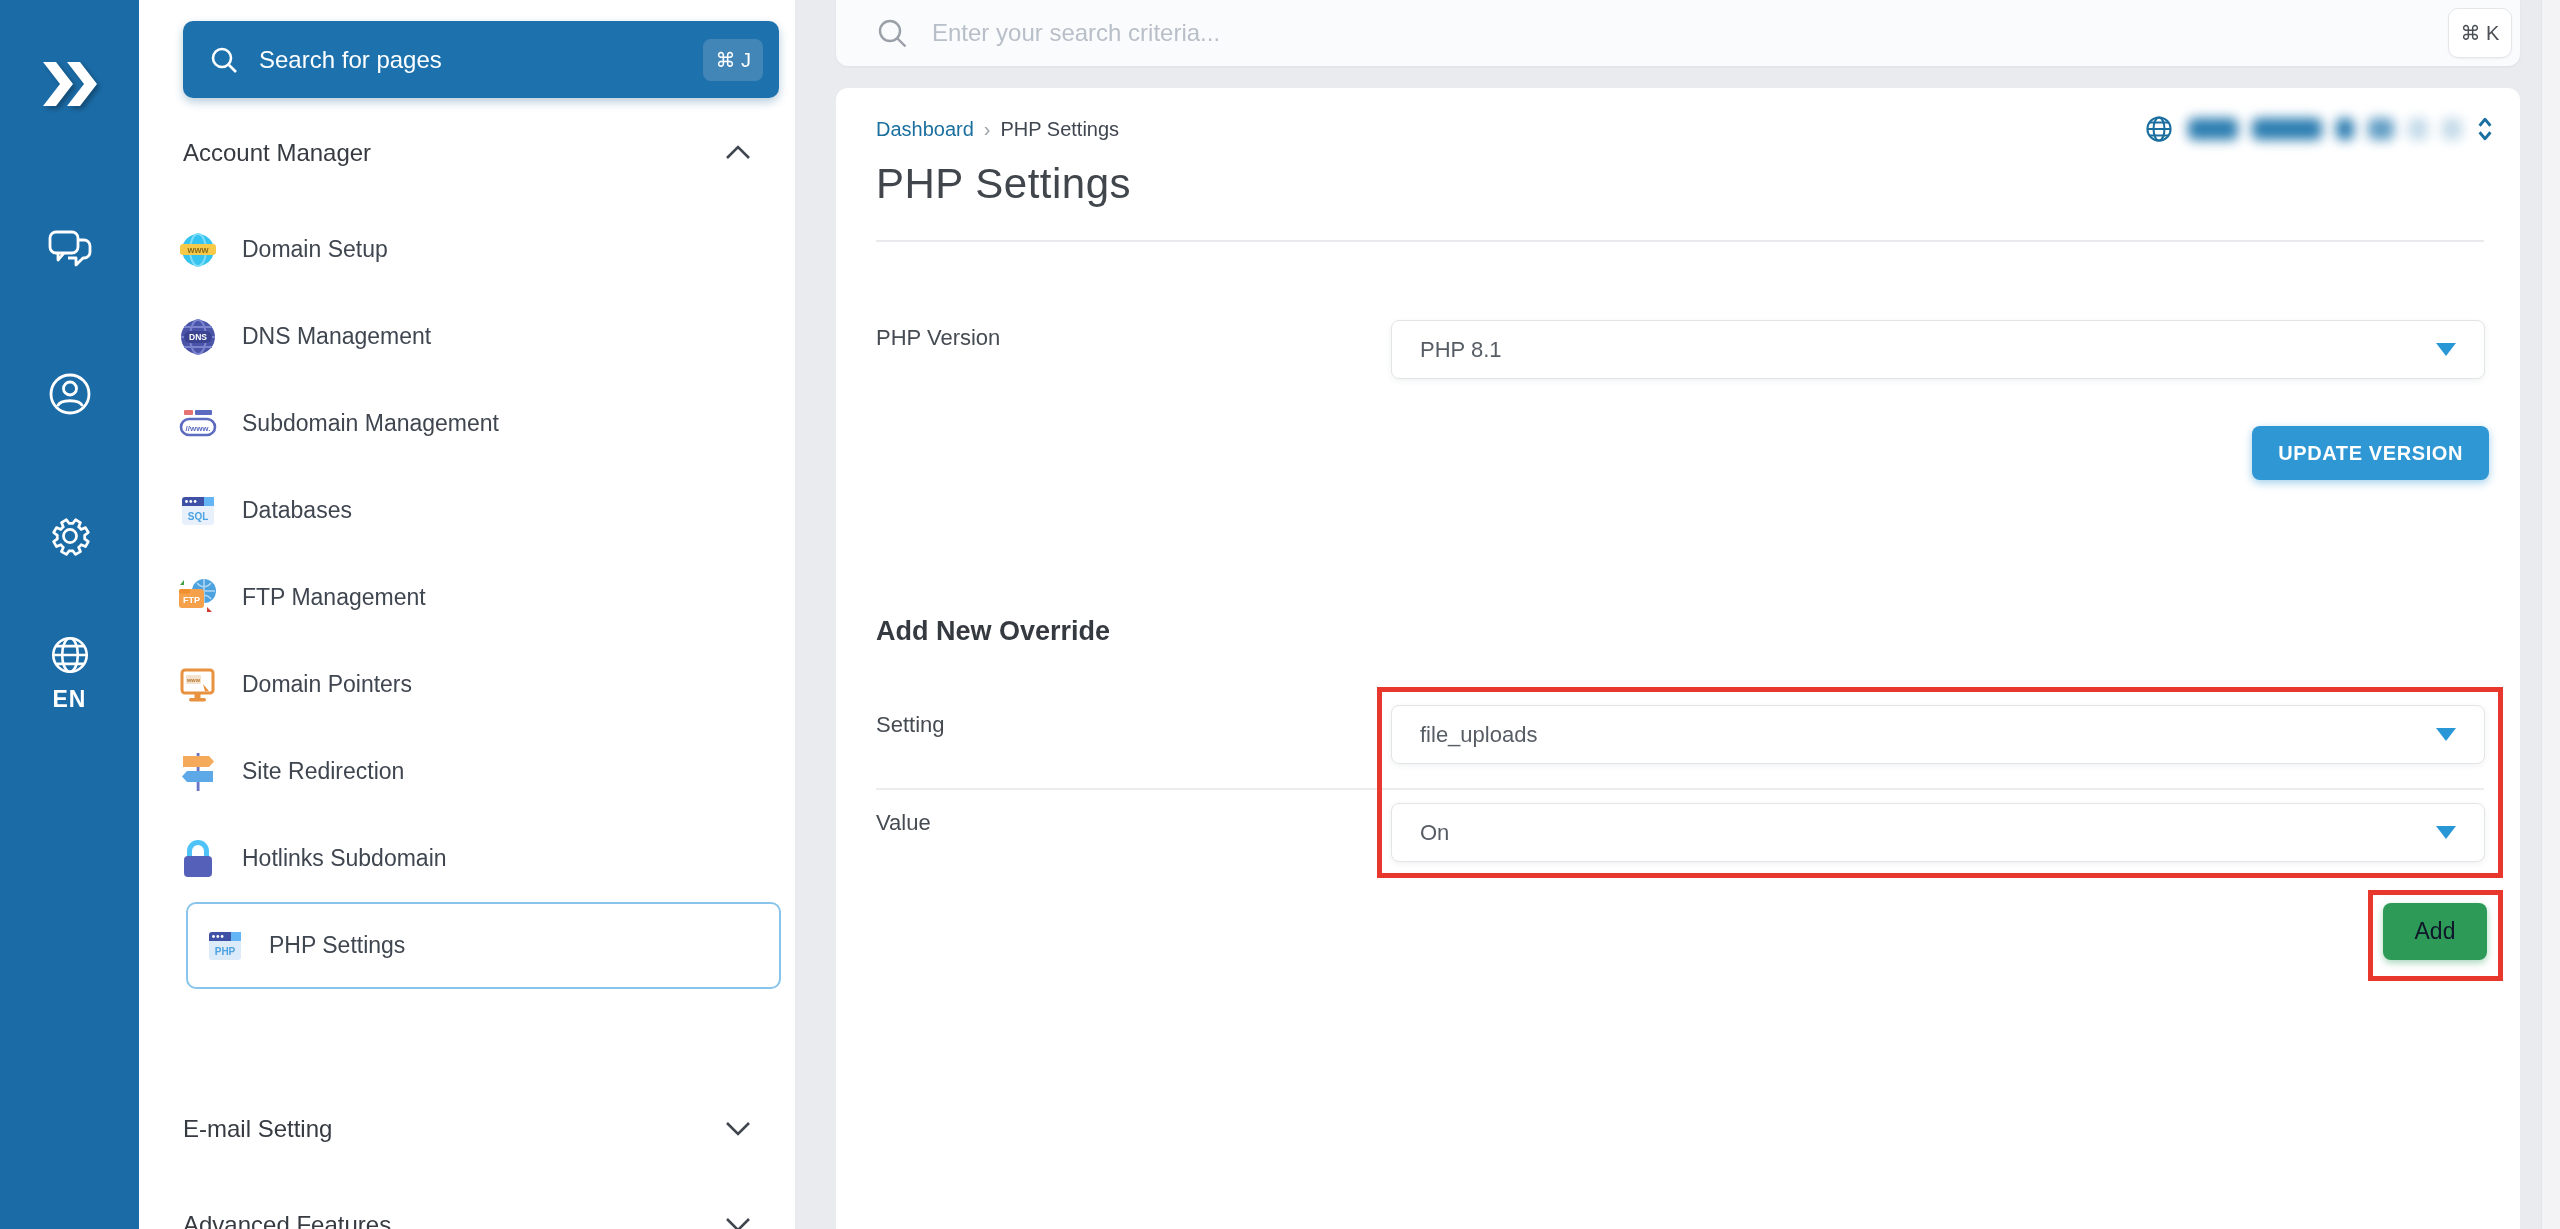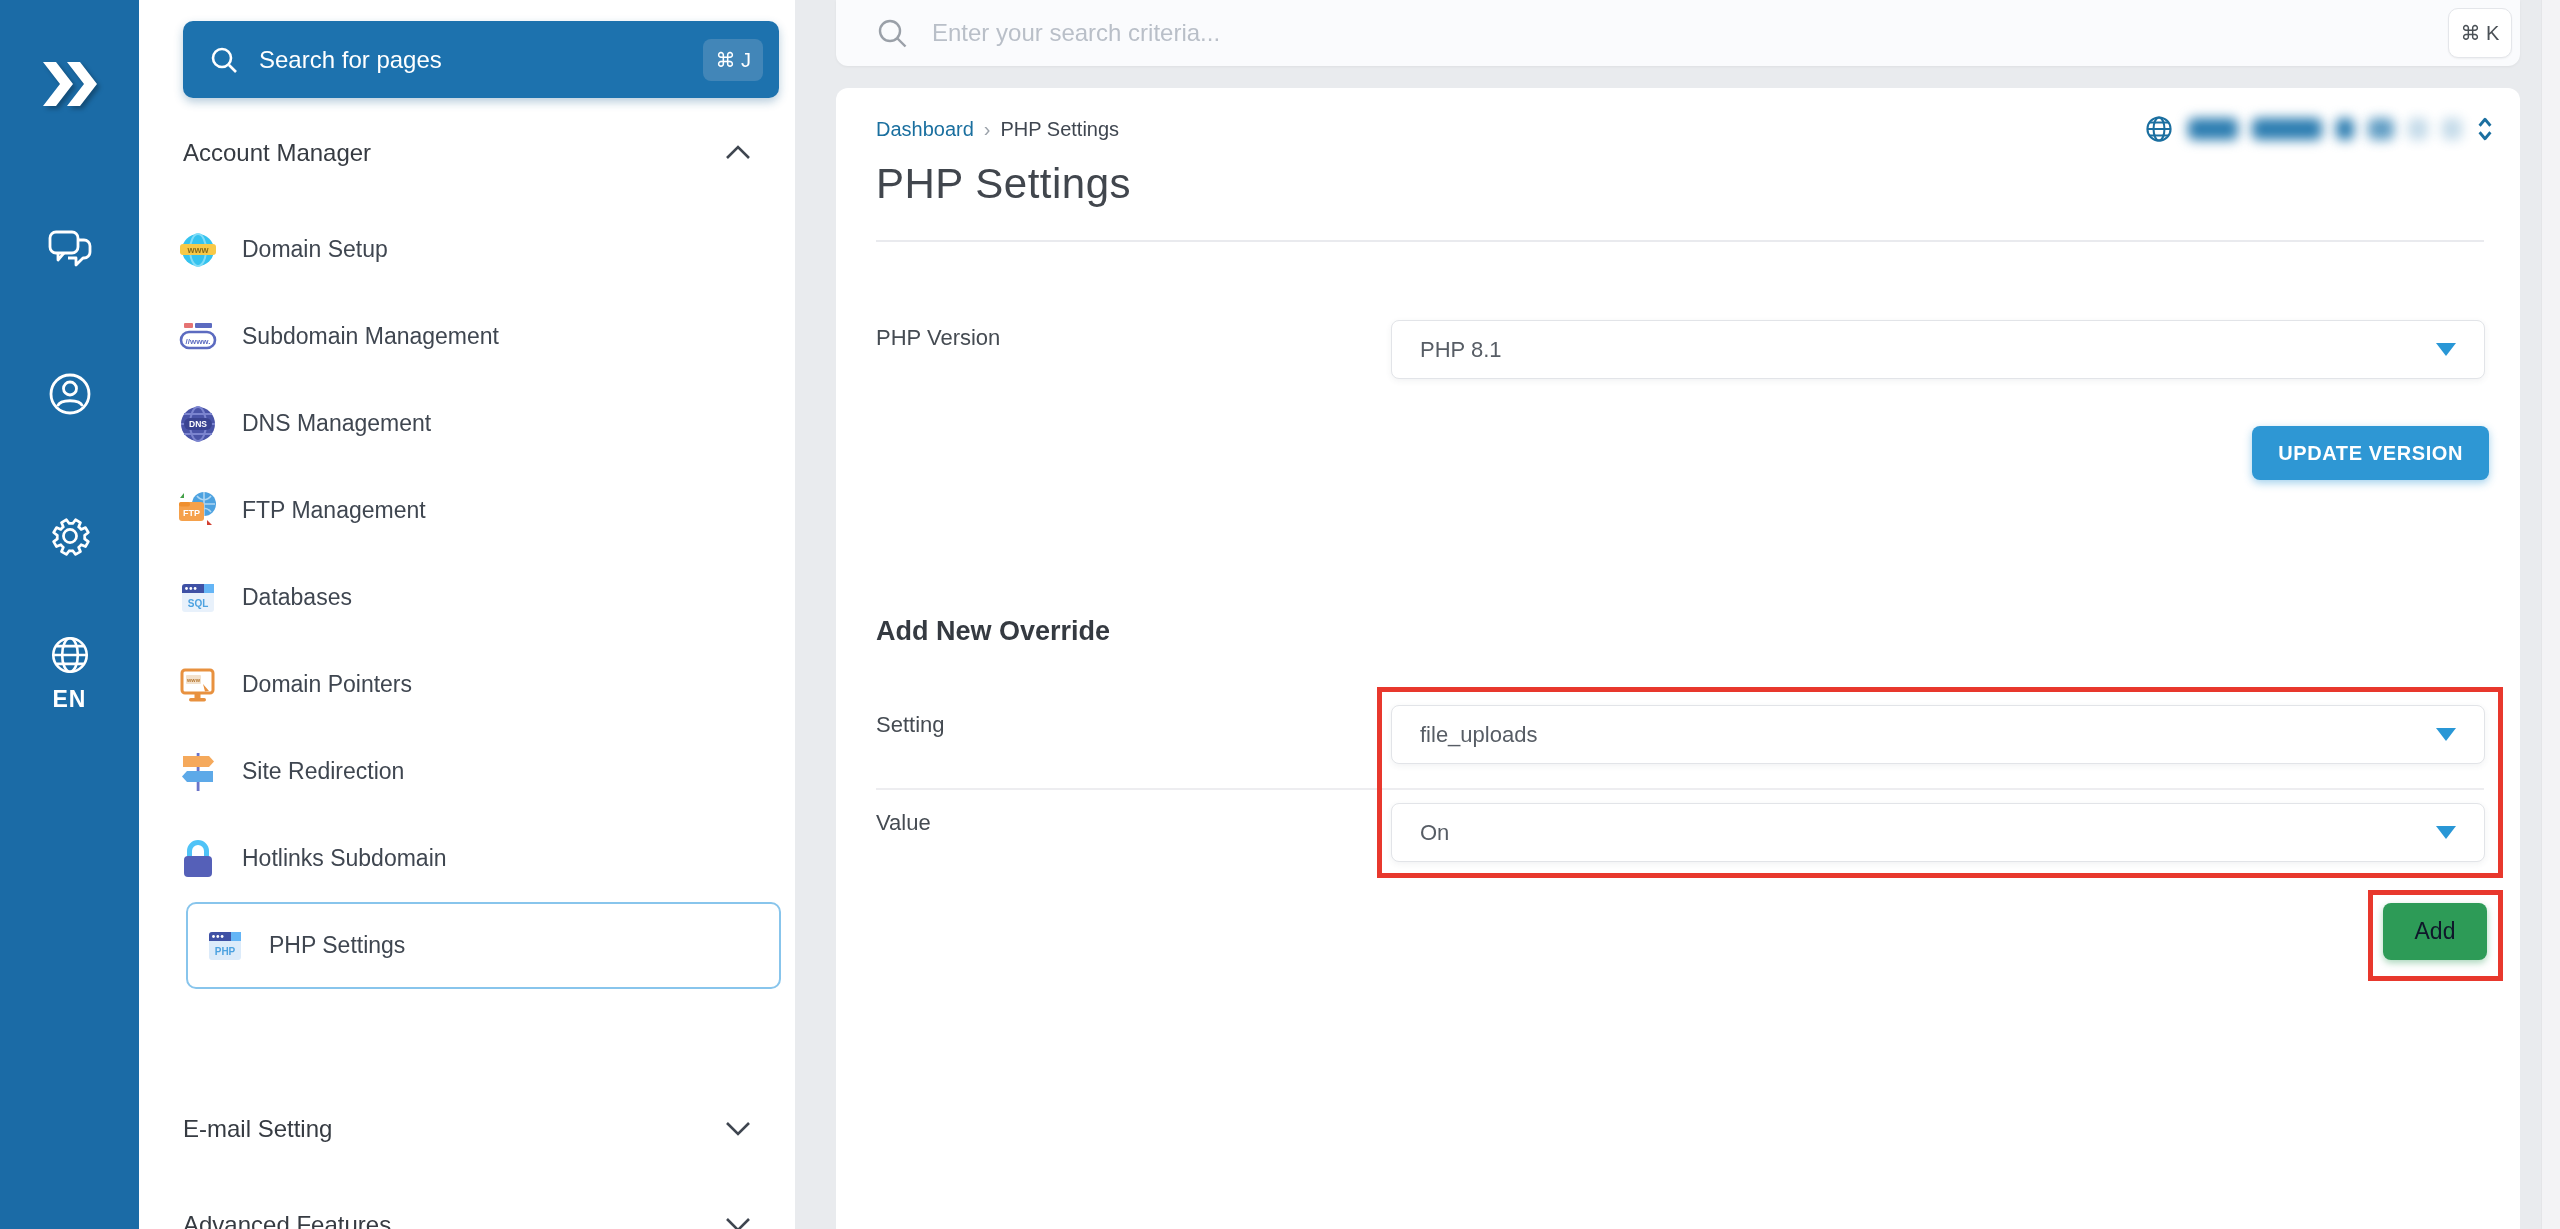--- a/index.html
+++ b/index.html
@@ -156,64 +156,64 @@
           <ellipse cx="22" cy="22" rx="8" ry="16" fill="none" stroke="#7fdcf7" stroke-width="2"></ellipse>
           <path d="M6 22h32" stroke="#7fdcf7" stroke-width="2"></path>
           <rect x="4" y="16" width="36" height="11" rx="3" fill="#f7c948"></rect>
           <text x="22" y="25" font-size="9" font-weight="bold" fill="#8a6d1a" text-anchor="middle">www</text>
         </svg>
         <span class="lbl">Domain Setup</span>
       </div>
 
       <div class="side-item">
         <svg class="ic" viewBox="0 0 44 44">
-          <rect x="8" y="8" width="9" height="5" rx="1" fill="#e57373"></rect>
-          <rect x="19" y="8" width="17" height="5" rx="1" fill="#5c6bc0"></rect>
-          <rect x="5" y="17" width="34" height="16" rx="8" fill="#fff" stroke="#5c6bc0" stroke-width="2.6"></rect>
-          <text x="22" y="28.5" font-size="8" font-weight="bold" fill="#5c6bc0" text-anchor="middle">//www.</text>
-        </svg>
-        <span class="lbl">Subdomain Management</span>
-      </div>
-
-      <div class="side-item">
-        <svg class="ic" viewBox="0 0 44 44">
           <circle cx="22" cy="22" r="17" fill="#4a54a8"></circle>
           <ellipse cx="22" cy="22" rx="8" ry="17" fill="none" stroke="#7b84cf" stroke-width="2"></ellipse>
           <path d="M5 22h34M8 12h28M8 32h28" stroke="#7b84cf" stroke-width="2"></path>
           <rect x="8" y="16" width="28" height="12" rx="6" fill="#3a4391"></rect>
           <text x="22" y="25" font-size="8.5" font-weight="bold" fill="#ffffff" text-anchor="middle">DNS</text>
         </svg>
         <span class="lbl">DNS Management</span>
       </div>
 
+      <div class="side-item">
+        <svg class="ic" viewBox="0 0 44 44">
+          <rect x="8" y="8" width="9" height="5" rx="1" fill="#e57373"></rect>
+          <rect x="19" y="8" width="17" height="5" rx="1" fill="#5c6bc0"></rect>
+          <rect x="5" y="17" width="34" height="16" rx="8" fill="#fff" stroke="#5c6bc0" stroke-width="2.6"></rect>
+          <text x="22" y="28.5" font-size="8" font-weight="bold" fill="#5c6bc0" text-anchor="middle">//www.</text>
+        </svg>
+        <span class="lbl">Subdomain Management</span>
+      </div>
+
+
+      <div class="side-item">
+        <svg class="ic" viewBox="0 0 44 44">
+          <rect x="6" y="8" width="32" height="28" rx="3" fill="#e8f1fb"></rect>
+          <path d="M6 17v-6a3 3 0 0 1 3-3h26a3 3 0 0 1 3 3v6z" fill="#3f51a5"></path>
+          <rect x="28" y="8" width="10" height="9" fill="#64b5f6"></rect>
+          <circle cx="10.5" cy="12.5" r="1.4" fill="#fff"></circle>
+            <circle cx="14.8" cy="12.5" r="1.4" fill="#fff"></circle>
+            <circle cx="19.1" cy="12.5" r="1.4" fill="#fff"></circle>
+          <text x="22" y="31" font-size="10" font-weight="bold" fill="#4da2e0" text-anchor="middle">SQL</text>
+        </svg>
+        <span class="lbl">Databases</span>
+      </div>
 
       <div class="side-item">
         <svg class="ic" viewBox="0 0 44 44">
           <circle cx="28" cy="15" r="12" fill="#4da2e0"></circle>
           <path d="M17 15h22M28 3v24M21 7c4 5 10 5 14 0M21 23c4-5 10-5 14 0" stroke="#aed6f2" stroke-width="1.6" fill="none"></path>
           <path d="M8 4l-4 5h4z" fill="#43a047"></path>
           <rect x="3" y="13" width="25" height="19" rx="3" fill="#f5a14b"></rect>
           <rect x="3" y="13" width="11" height="4.5" rx="2" fill="#ef8f2e"></rect>
           <text x="15.5" y="26.5" font-size="9" font-weight="bold" fill="#ffffff" text-anchor="middle">FTP</text>
           <path d="M31 31l5 5h-5z" fill="#d23f31"></path>
         </svg>
         <span class="lbl">FTP Management</span>
-      </div>
-
-      <div class="side-item">
-        <svg class="ic" viewBox="0 0 44 44">
-          <rect x="6" y="8" width="32" height="28" rx="3" fill="#e8f1fb"></rect>
-          <path d="M6 17v-6a3 3 0 0 1 3-3h26a3 3 0 0 1 3 3v6z" fill="#3f51a5"></path>
-          <rect x="28" y="8" width="10" height="9" fill="#64b5f6"></rect>
-          <circle cx="10.5" cy="12.5" r="1.4" fill="#fff"></circle>
-            <circle cx="14.8" cy="12.5" r="1.4" fill="#fff"></circle>
-            <circle cx="19.1" cy="12.5" r="1.4" fill="#fff"></circle>
-          <text x="22" y="31" font-size="10" font-weight="bold" fill="#4da2e0" text-anchor="middle">SQL</text>
-        </svg>
-        <span class="lbl">Databases</span>
       </div>
 
       <div class="side-item">
         <svg class="ic" viewBox="0 0 44 44">
           <rect x="6" y="7" width="31" height="23" rx="3" fill="#fff" stroke="#e8913f" stroke-width="3"></rect>
           <rect x="10" y="12" width="15" height="9" rx="1" fill="#f3e2cd"></rect>
           <text x="17.5" y="19" font-size="5.5" font-weight="bold" fill="#b5762f" text-anchor="middle">www</text>
           <path d="M27 21l6 7-4 .5z" fill="#e8913f"></path>
           <rect x="18.5" y="30" width="6" height="5" fill="#e8913f"></rect>
           <rect x="13" y="35" width="17" height="3.4" rx="1.7" fill="#e8913f"></rect>

